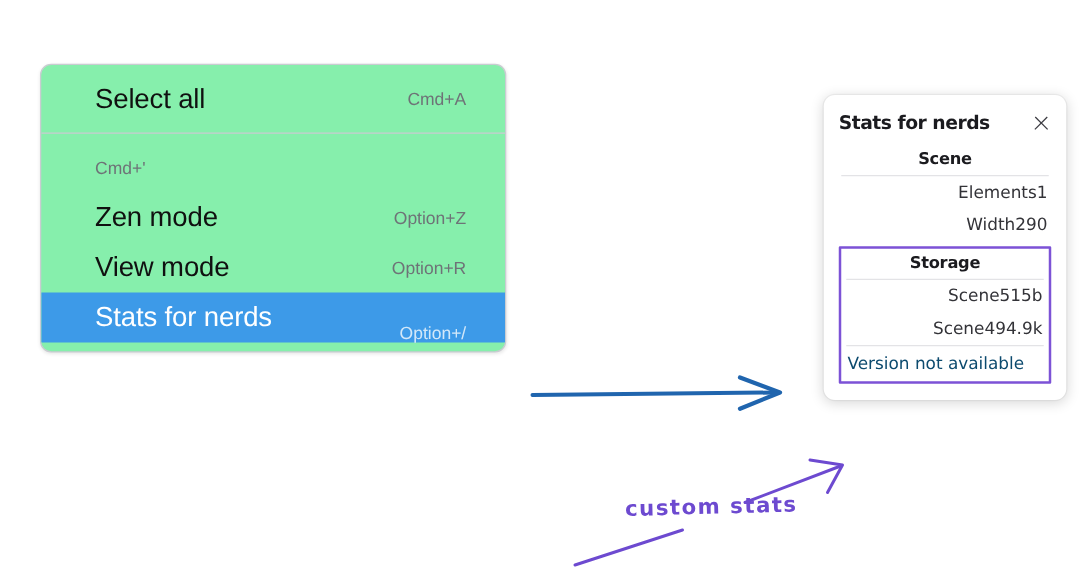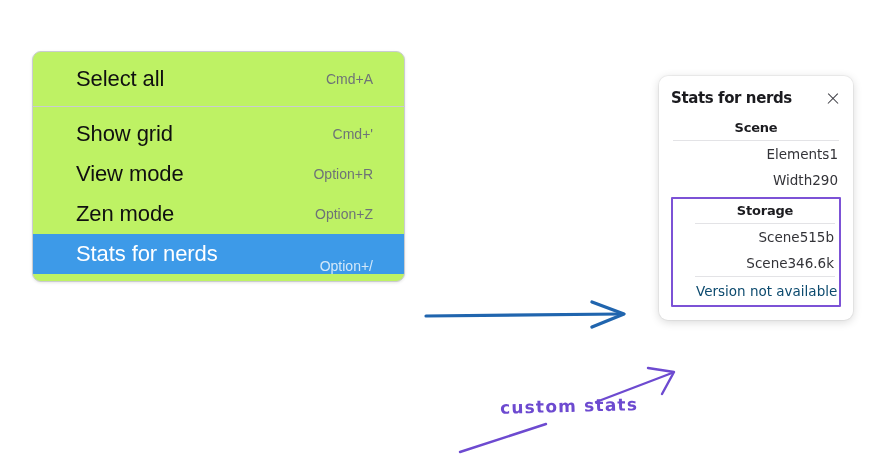--- a/index.html
+++ b/index.html
@@ -15,21 +15,21 @@
     font-family: "Liberation Sans", sans-serif;
     -webkit-font-smoothing: antialiased;
   }
 
   
   .context-menu {
     position: absolute;
     left: 32px;
     top: 51px;
     width: 373px;
-    background: #bef264;
+    background: #86efac;
     border: 1px solid #c9ccd1;
     border-radius: 9px;
     box-shadow: 0 1px 3px rgba(0,0,0,0.10);
     overflow: hidden;
     padding-top: 7px;
     padding-bottom: 7px;
     box-sizing: border-box;
   }
   .menu-group { }
   .menu-sep {
@@ -135,21 +135,21 @@
     color: #0c4a6e;
     padding: 6px 3px 3px 3px;
     white-space: nowrap;
   }
 
   
   .custom-box {
     border: 2px solid #7c52d6;
     border-radius: 1px;
     margin: 4px 0 0 0;
-    padding: 0 2px 3px 20px;
+    padding: 0 2px 3px 2px;
   }
 
   
   .anno {
     position: absolute;
     left: 0; top: 0;
     width: 873px; height: 461px;
     pointer-events: none;
   }
   .handwriting {
@@ -174,30 +174,29 @@
     <div class="menu-item">
       <span class="label">Select all</span>
       <span class="shortcut">Cmd+A</span>
     </div>
   </div>
 
   <div class="menu-sep"></div>
 
   <div class="menu-group">
     <div class="menu-item">
-      <span class="label">Show grid</span>
       <span class="shortcut">Cmd+'</span>
+    </div>
+    <div class="menu-item">
+      <span class="label">Zen mode</span>
+      <span class="shortcut">Option+Z</span>
     </div>
     <div class="menu-item">
       <span class="label">View mode</span>
       <span class="shortcut">Option+R</span>
-    </div>
-    <div class="menu-item">
-      <span class="label">Zen mode</span>
-      <span class="shortcut">Option+Z</span>
     </div>
     <div class="menu-item selected">
       <span class="label">Stats for nerds</span>
       <span class="shortcut">Option+/</span>
     </div>
   </div>
 
 </div>
 
 <div class="stats-panel">
@@ -224,21 +223,21 @@
 
     <div>
       <div class="section-head">Storage</div>
       <div class="hr"></div>
       <div class="stat-row">
         <span class="k">Scene</span>
         <span class="v">515b</span>
       </div>
       <div class="stat-row">
         <span class="k">Scene</span>
-        <span class="v">346.6k</span>
+        <span class="v">494.9k</span>
       </div>
     </div>
 
     <div>
       <div class="hr"></div>
       <div class="full-row">Version not available</div>
     </div>
 
   </div>
 

